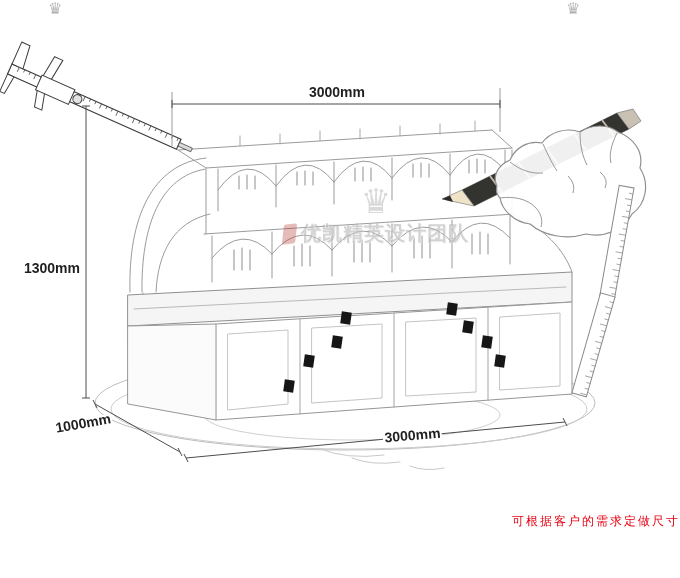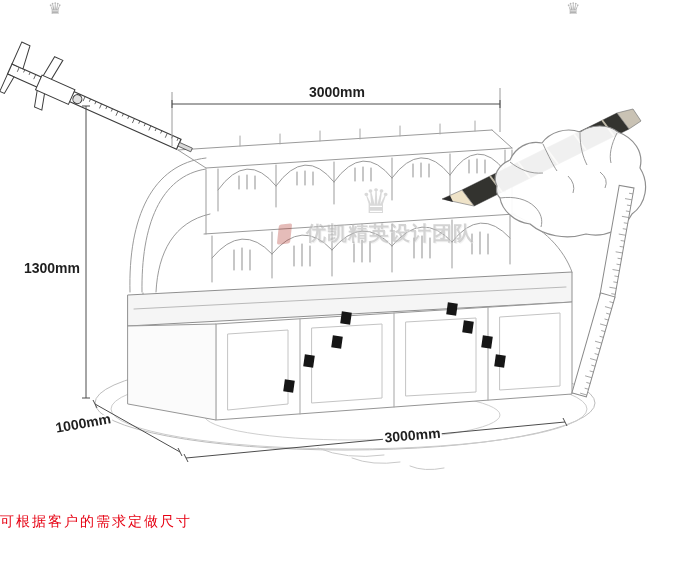--- a/index.html
+++ b/index.html
@@ -8,29 +8,29 @@
   .sheet{position:absolute;inset:0;background:#ffffff;}
   svg{position:absolute;left:0;top:0;}
   .dim{font:700 14px "Liberation Sans", sans-serif;fill:#1f1f1f;
        paint-order:stroke;stroke:#ffffff;stroke-width:4px;}
   .wm-corner{position:absolute;top:1px;font-size:16px;color:#a6a6a6;opacity:.85;
              line-height:1;}
   .wm-left{left:48px;} .wm-right{left:566px;}
   .watermark{position:absolute;left:278px;top:184px;width:196px;text-align:center;
              opacity:.62;pointer-events:none;}
   .wm-crown{font-size:34px;color:#c3c3c3;line-height:1;}
-  .wm-row{display:flex;align-items:center;justify-content:space-between;margin-top:2px;}
+  .wm-row{display:flex;align-items:center;justify-content:center;margin-top:2px;}
   .wm-mark{display:inline-block;width:13px;height:20px;background:#b23a31;
            opacity:.55;transform:skewX(-12deg) rotate(-6deg);border-radius:2px;
            margin-right:5px;}
   .wm-team{font-size:20px;font-weight:700;color:#b9b9b9;letter-spacing:1px;
            text-shadow:1px 1px 0 #ececec;}
   .wm-site{font-size:12px;color:#c09a93;margin-top:2px;letter-spacing:1px;}
-  .caption{position:absolute;left:0;right:0;top:513px;text-align:left;
-           font-size:14px;font-weight:500;letter-spacing:2px;color:#e60012;}
+  .caption{position:absolute;left:0;right:0;top:513px;text-align:right;
+           font-size:12px;font-weight:500;letter-spacing:2px;color:#e60012;}
 </style>
 </head>
 <body>
 
 <div class="sheet">
 
 <svg width="680" height="578" viewBox="0 0 680 578">
 
   <g fill="none">
     <ellipse cx="345" cy="403" rx="250" ry="47" stroke="#bdbdbd"></ellipse>

